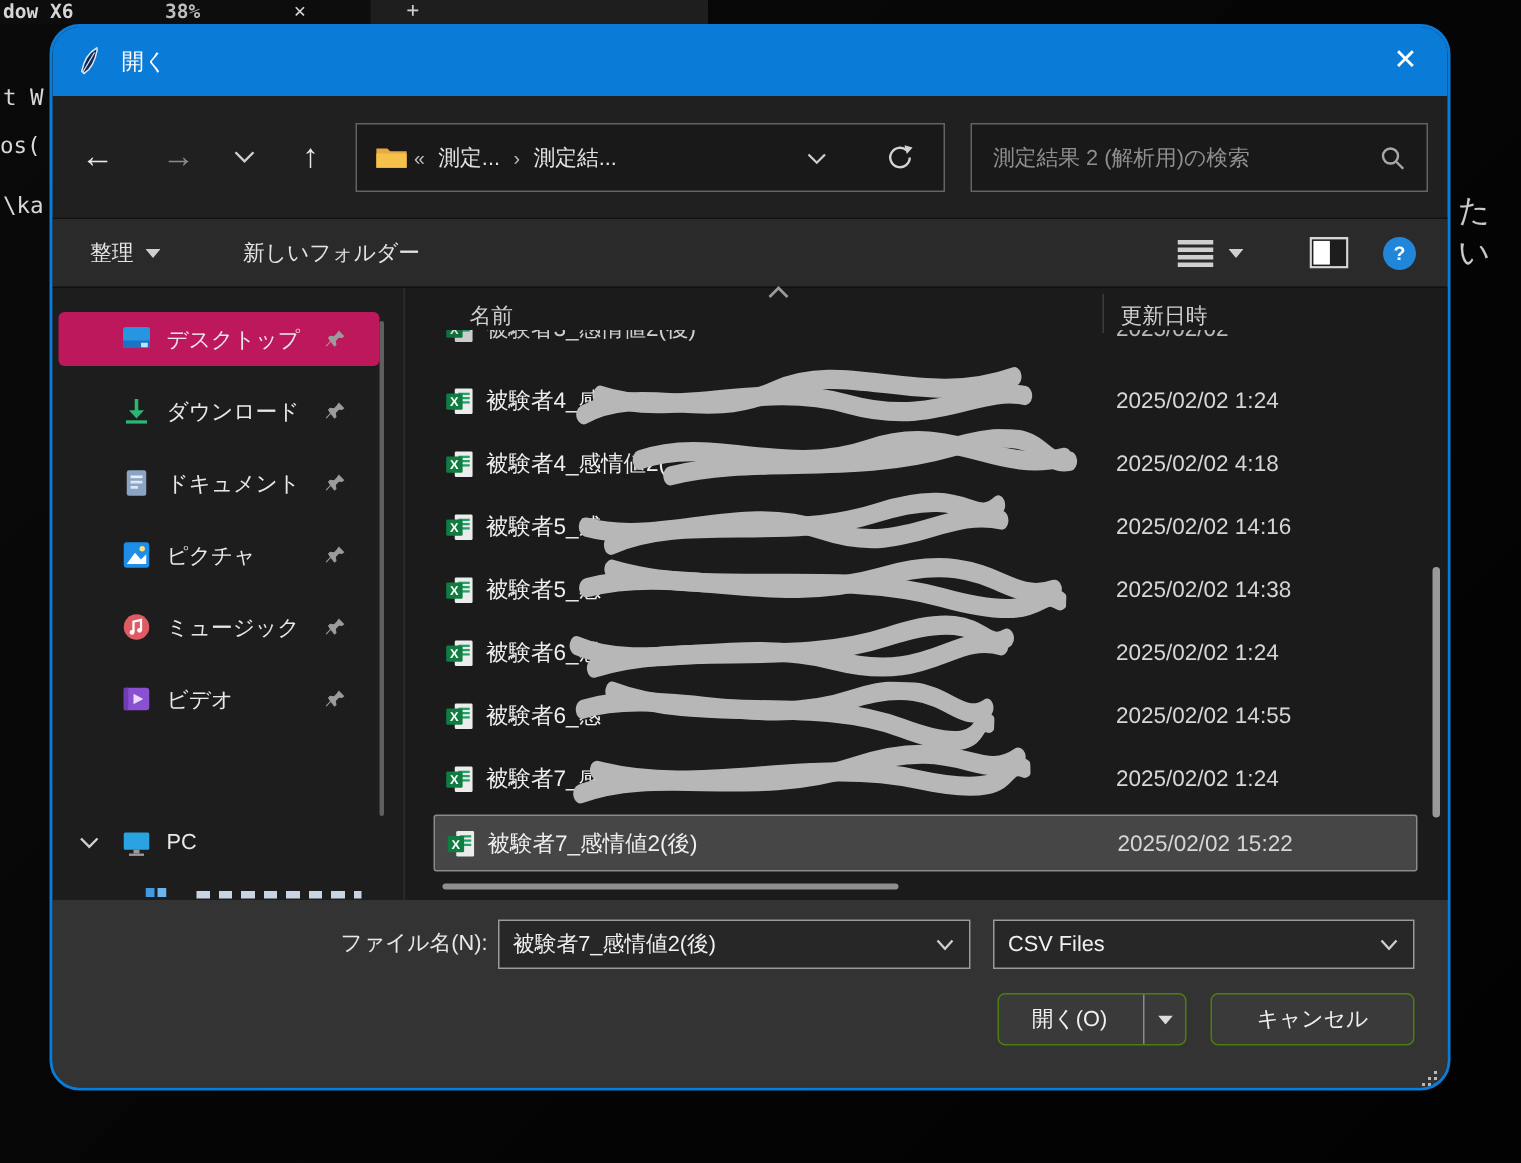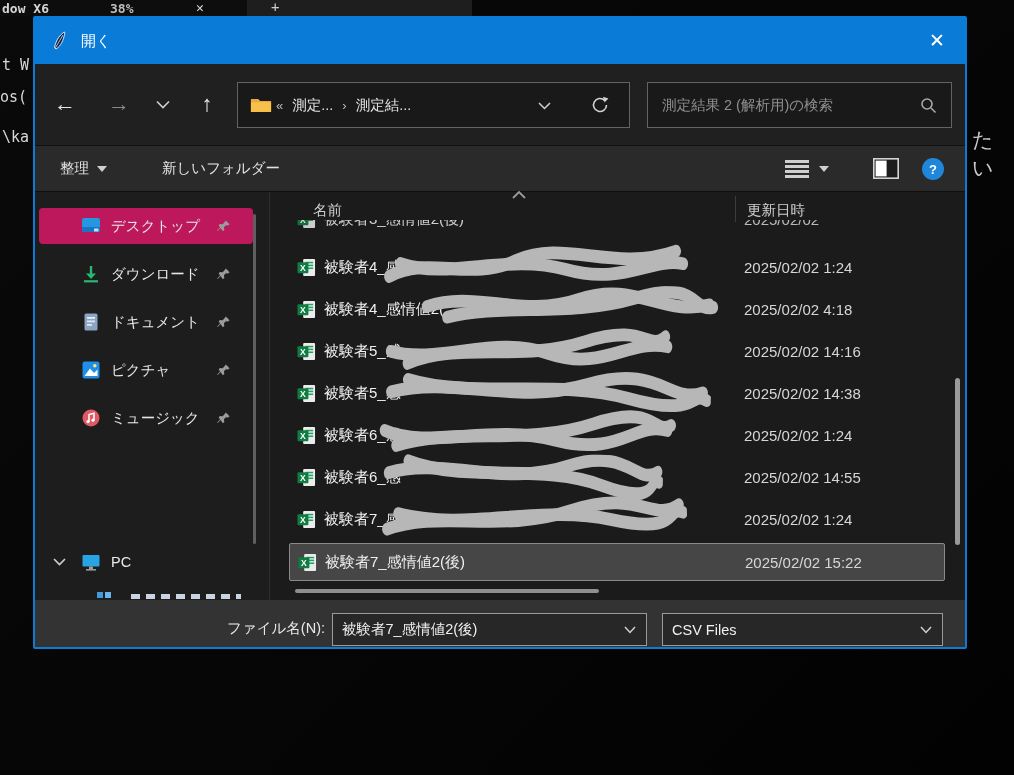--- a/index.html
+++ b/index.html
@@ -10,22 +10,22 @@
   
   #bg { position:absolute; inset:0; background:linear-gradient(135deg,#0a0a0a 0%,#060606 45%,#020202 100%); }
   .term-tab { position:absolute; left:0; top:0; width:266px; height:16px; background:#0d0d0d; color:#d6d6d6;
     font-family:"DejaVu Sans Mono",monospace; font-size:13px; font-weight:bold; white-space:nowrap; overflow:hidden; }
   .term-strip { position:absolute; left:247px; top:0; width:225px; height:16px; background:#1e1e1e; color:#cfcfcf;
     font-family:"DejaVu Sans Mono",monospace; font-size:14px; }
   .term-line { position:absolute; color:#d8d8d8; font-family:"DejaVu Sans Mono",monospace; font-size:15px; white-space:pre; }
   .jp-frag { position:absolute; left:972px; top:126px; color:#c9c9c9; font-size:21px; letter-spacing:7px; }
 
   
-  #dialog { position:absolute; left:33px; top:16px; width:934px; height:633px;
-    background:#202020; border:2px solid #0b7bd8; border-radius:2px; overflow:hidden; }
+  #dialog { position:absolute; left:33px; top:16px; width:934px; height:711px;
+    background:#202020; border:2px solid #0b7bd8; border-radius:20px; overflow:hidden; }
   #titlebar { position:absolute; left:0; top:0; right:0; height:46px; background:#0b7bd8;
     display:flex; align-items:center; }
   #titlebar .app-icon { margin-left:16px; width:18px; height:20px; }
   #titlebar .title { color:#fff; font-size:15px; margin-left:12px; }
   .close-btn { position:absolute; right:4px; top:0; width:48px; height:44px; display:flex;
     align-items:center; justify-content:center; color:#fff; font-size:19px; }
 
   
   .nav-arrow { position:absolute; top:66px; height:40px; width:40px; display:flex; align-items:center;
     justify-content:center; color:#e6e6e6; font-size:22px; }
@@ -238,20 +238,31 @@
           <circle cx="10" cy="10" r="8.5" fill="#e05a64"></circle>
           <path d="M8 13.5 V6.5 l5-1.2 V12" fill="none" stroke="#fff" stroke-width="1.5"></path>
           <circle cx="7" cy="13.6" r="1.6" fill="#fff"></circle>
             <circle cx="12" cy="12.2" r="1.6" fill="#fff"></circle>
         </svg>
         <span>ミュージック</span>
         <svg class="pin" viewBox="0 0 16 16">
             <path d="M10.5 1.5 L14.5 5.5 L12.8 6.8 L10.6 6.6 L8.4 8.8 L8.9 11.8 L7.4 13 L4.8 9.6 L1.8 12.8 L1.2 12.2 L4.3 9 L2.8 6.6 L4.3 5.2 L7.1 5.5 L9.3 3.2 Z" fill="#9b9b9b"></path>
           </svg>
       </div>
+      <div class="side-item" style="top:256px">
+        <svg class="s-icon" viewBox="0 0 20 20">
+          <rect x="1.5" y="2.5" width="17" height="15" rx="2" fill="#8a4fd3"></rect>
+          <rect x="1.5" y="2.5" width="3" height="15" fill="#6f3cb4"></rect>
+          <polygon points="8,6.5 14.5,10 8,13.5" fill="#e9dcff"></polygon>
+        </svg>
+        <span>ビデオ</span>
+        <svg class="pin" viewBox="0 0 16 16">
+            <path d="M10.5 1.5 L14.5 5.5 L12.8 6.8 L10.6 6.6 L8.4 8.8 L8.9 11.8 L7.4 13 L4.8 9.6 L1.8 12.8 L1.2 12.2 L4.3 9 L2.8 6.6 L4.3 5.2 L7.1 5.5 L9.3 3.2 Z" fill="#9b9b9b"></path>
+          </svg>
+      </div>
 
       <div class="side-item" style="top:352px">
         <svg style="position:absolute;left:14px;width:13px;height:8px" viewBox="0 0 13 8">
             <polyline points="1,1 6.5,6.5 12,1" fill="none" stroke="#d0d0d0" stroke-width="1.6"></polyline>
           </svg>
         <svg class="s-icon" viewBox="0 0 20 20">
           <rect x="1.5" y="3" width="17" height="11.5" rx="1" fill="#29a3e2"></rect>
           <rect x="8" y="14.5" width="4" height="2.5" fill="#9a9a9a"></rect>
           <rect x="5" y="17" width="10" height="1.6" fill="#9a9a9a"></rect>
         </svg>

